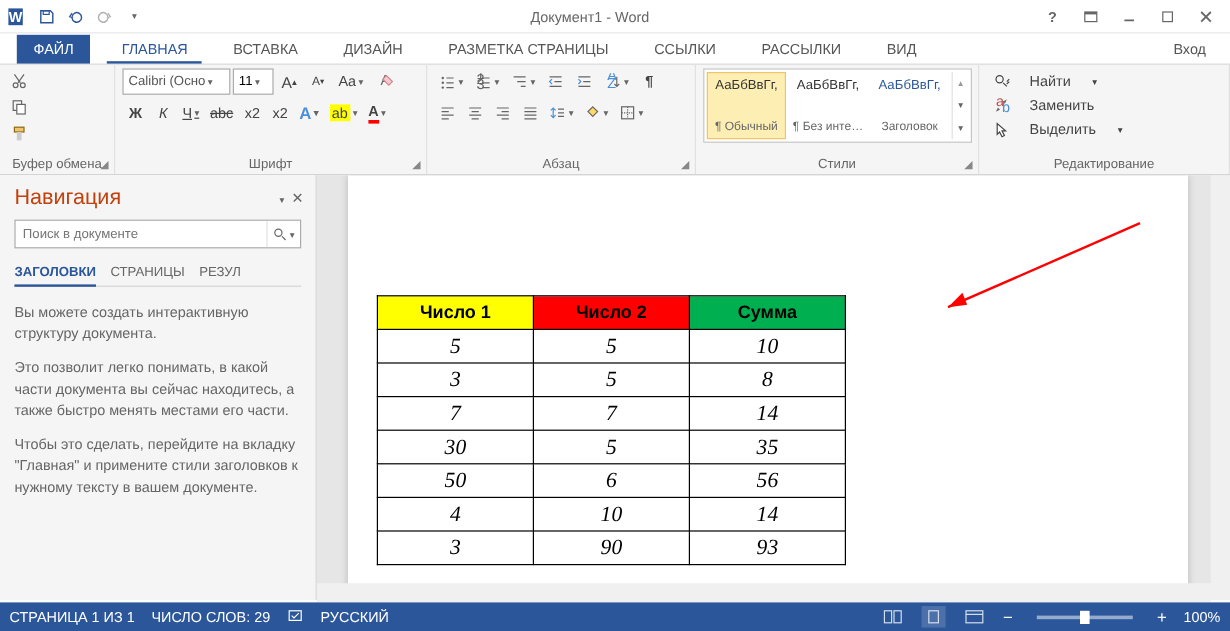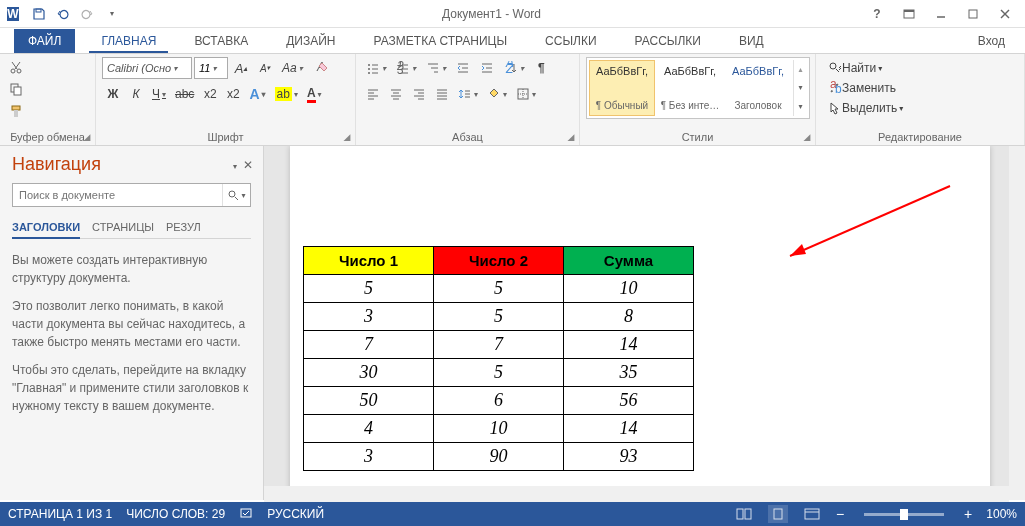--- a/index.html
+++ b/index.html
@@ -16,50 +16,50 @@
 .tab.active{color:#2b579a;border-bottom:2px solid #2b579a;padding-bottom:3px;}
 .tab.login{margin-left:auto;padding-right:20px;text-transform:none;}
 .ribbon{height:92px;background:#f5f5f5;border-bottom:1px solid #d4d4d4;display:flex;}
 .group{border-right:1px solid #e1e1e1;padding:3px 6px 2px;display:flex;flex-direction:column;justify-content:space-between;}
 .group-label{text-align:center;color:#666;font-size:11px;padding-top:2px;}
 .group-body{flex:1;display:flex;align-items:flex-start;gap:4px;}
 .big-btn{display:flex;flex-direction:column;align-items:center;padding:2px 4px;cursor:pointer;}
 .big-btn .ico{width:32px;height:32px;display:flex;align-items:center;justify-content:center;}
 .small-btns{display:flex;flex-direction:column;gap:2px;}
 .sbtn{width:20px;height:20px;display:flex;align-items:center;justify-content:center;cursor:pointer;color:#444;}
-.font-row{display:flex;align-items:center;gap:2px;font-style:italic;}
+.font-row{display:flex;align-items:center;gap:2px;}
 .font-name{width:90px;height:22px;border:1px solid #ababab;background:#fff;padding:0 4px;display:flex;align-items:center;font-size:11px;color:#555;}
 .font-size{width:34px;height:22px;border:1px solid #ababab;background:#fff;padding:0 4px;display:flex;align-items:center;font-size:11px;}
 .rbtn{height:22px;min-width:22px;padding:0 3px;display:flex;align-items:center;justify-content:center;cursor:pointer;color:#444;border:1px solid transparent;}
 .rbtn svg{display:block;}
 .row2{display:flex;align-items:center;gap:1px;margin-top:4px;}
 .flex-col{display:flex;flex-direction:column;}
 .styles-gallery{display:flex;gap:2px;background:#fff;border:1px solid #c5c5c5;padding:2px;height:62px;}
 .style-item{width:66px;border:1px solid transparent;padding:4px 2px;text-align:center;cursor:pointer;display:flex;flex-direction:column;justify-content:space-between;}
 .style-item.active{border-color:#f0c36d;background:#fdeeb3;}
 .style-sample{font-size:11px;color:#333;}
 .style-name{font-size:10px;color:#666;white-space:nowrap;overflow:hidden;}
 .style-item.heading .style-sample{color:#2b579a;}
 .edit-group{display:flex;flex-direction:column;gap:2px;padding:2px 4px;}
-.edit-item{display:flex;align-items:center;gap:0;cursor:pointer;color:#444;padding:2px;white-space:nowrap;}
+.edit-item{display:flex;align-items:center;gap:16px;cursor:pointer;color:#444;padding:2px;white-space:nowrap;}
 .main{display:flex;height:354px;}
 .nav-pane{width:264px;background:#f5f5f5;border-right:1px solid #d4d4d4;padding:8px 12px;display:flex;flex-direction:column;position:relative;}
 .nav-title{color:#c2410c;font-size:18px;font-weight:normal;margin-bottom:8px;}
 .nav-controls{position:absolute;right:10px;top:12px;color:#666;display:flex;gap:6px;}
 .nav-search{display:flex;border:1px solid #ababab;background:#fff;height:24px;margin-bottom:10px;}
 .nav-search input{flex:1;border:none;outline:none;padding:0 6px;font-size:11px;color:#888;background:transparent;}
 .nav-search .sico{width:28px;display:flex;align-items:center;justify-content:center;border-left:1px solid #e1e1e1;color:#666;cursor:pointer;}
 .nav-tabs{display:flex;gap:12px;border-bottom:1px solid #d4d4d4;margin-bottom:12px;}
 .nav-tab{padding:4px 0;color:#666;font-size:11px;cursor:pointer;}
 .nav-tab.active{color:#2b579a;border-bottom:2px solid #2b579a;font-weight:bold;margin-bottom:-1px;}
 .nav-help{color:#666;font-size:11px;line-height:1.5;}
 .nav-help p{margin-bottom:10px;}
 .doc-area{flex:1;background:#e6e6e6;position:relative;overflow:hidden;}
 .page{position:absolute;left:26px;top:0;width:700px;height:480px;background:#fff;box-shadow:0 0 6px rgba(0,0,0,0.2);}
-.data-table{position:absolute;left:13px;top:100px;border-collapse:collapse;}
+.data-table{position:absolute;left:24px;top:100px;border-collapse:collapse;}
 .data-table th,.data-table td{border:1px solid #000;width:130px;height:28px;text-align:center;font-family:"Times New Roman",serif;font-style:italic;font-size:18px;}
 .data-table th{font-weight:bold;font-family:Arial,sans-serif;font-style:normal;font-size:15px;}
 .data-table th.c1{background:#ffff00;}
 .data-table th.c2{background:#ff0000;}
 .data-table th.c3{background:#00b050;}
 .scrollbar-v{position:absolute;right:0;top:0;width:16px;height:100%;background:#f0f0f0;}
 .scrollbar-h{position:absolute;left:264px;bottom:0;right:16px;height:16px;background:#f0f0f0;}
 .statusbar{position:absolute;left:0;right:0;bottom:0;height:24px;background:#2b579a;color:#fff;display:flex;align-items:center;padding:0 8px;font-size:11px;gap:14px;}
 .statusbar .spacer{flex:1;}
 .view-btn{width:20px;height:18px;display:flex;align-items:center;justify-content:center;cursor:pointer;opacity:.8;}

